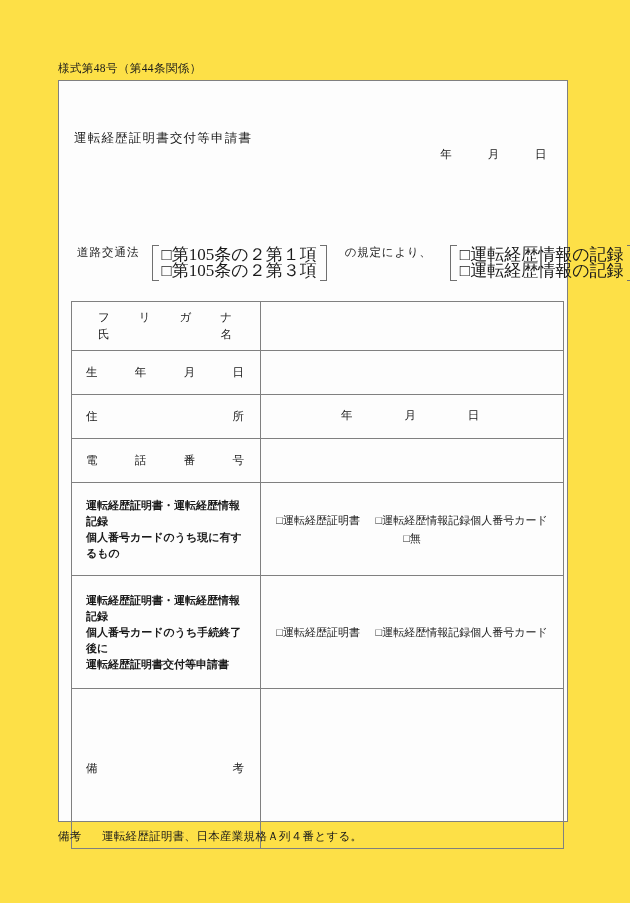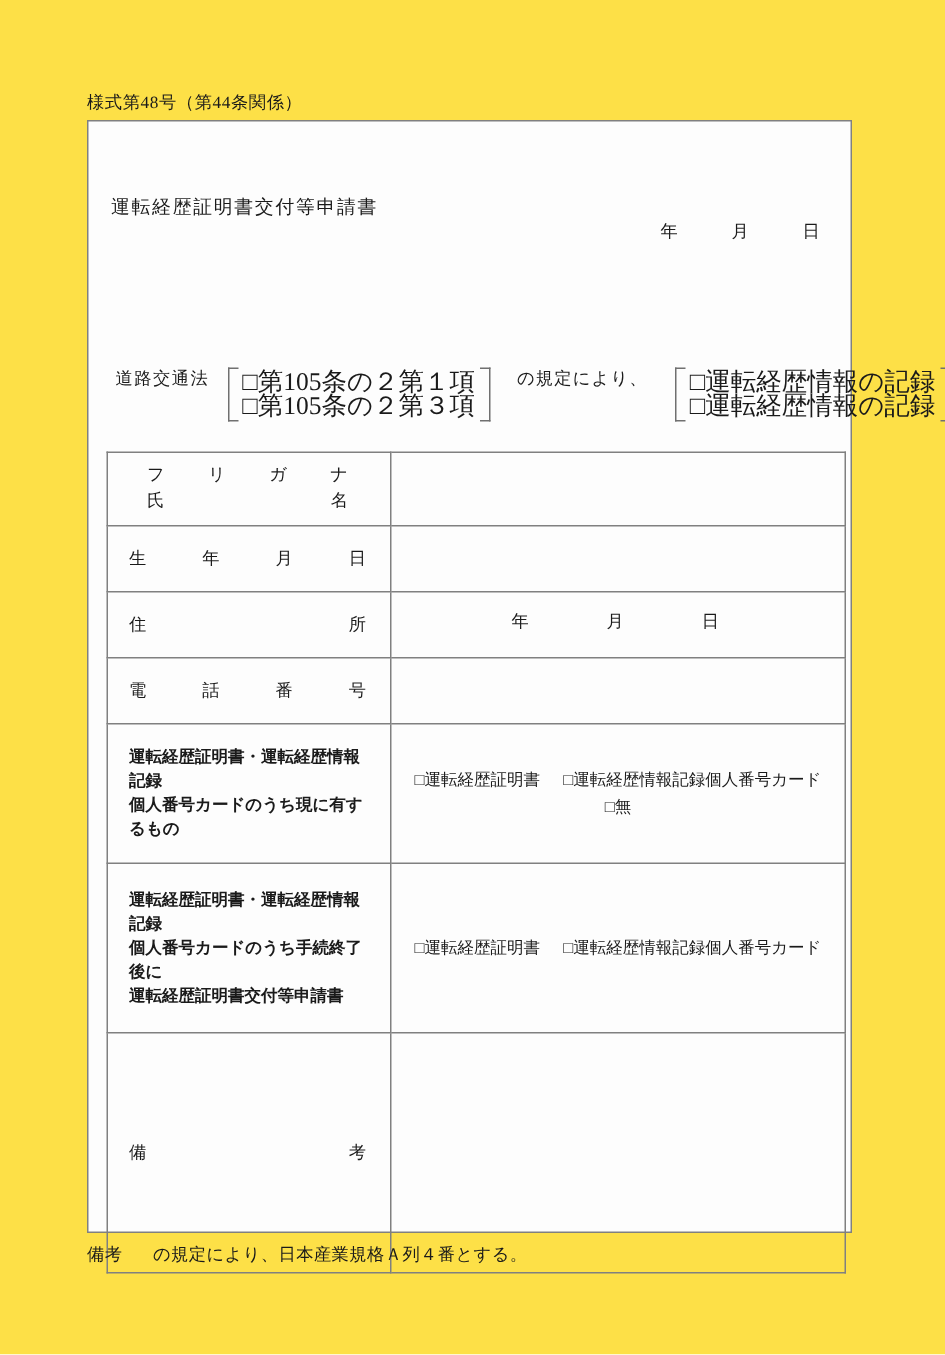--- a/index.html
+++ b/index.html
@@ -332,16 +332,16 @@
           </td>
         </tr>
       </tbody>
     </table>
 
   </div>
 
   <div class="bottom-note">
     <span>備考</span>
     <span class="note-gap"></span>
-    <span>の規定により、日本産業規格Ａ列４番とする。</span>
+    <span>運転経歴証明書、日本産業規格Ａ列４番とする。</span>
   </div>
 
 </div>
 
 </body></html>

